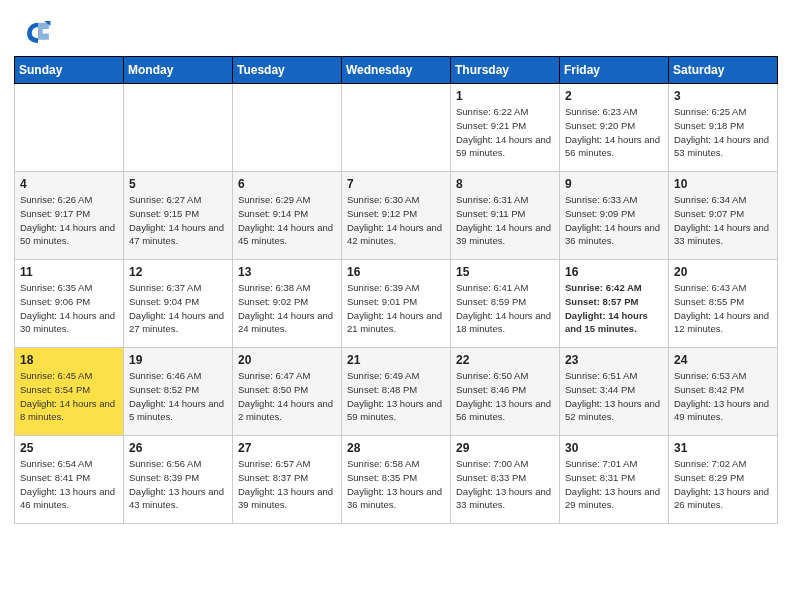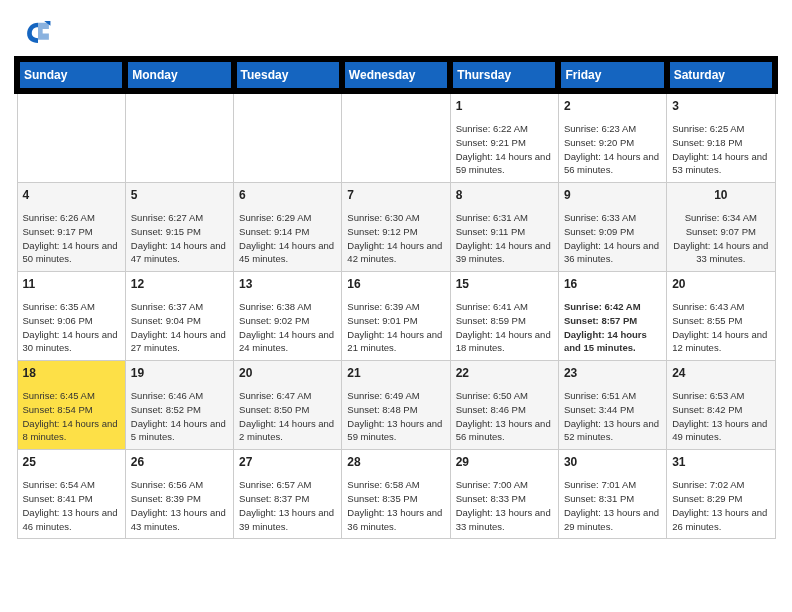--- a/index.html
+++ b/index.html
@@ -54,21 +54,21 @@
       border-collapse: collapse;
       table-layout: fixed;
     }
     thead tr th {
       background: #1565c0;
       color: #fff;
       font-size: 12px;
       font-weight: 600;
       padding: 6px 4px;
       text-align: left;
-      border: 6px solid #000000;
+      border: 1px solid #000000;
     }
     tbody tr td {
       vertical-align: top;
       border: 1px solid #ccc;
       padding: 5px 5px;
       font-size: 10px;
       color: #222;
       height: 88px;
       background: #fff;
     }
@@ -78,21 +78,20 @@
     .day-number {
       font-size: 12px;
       font-weight: 600;
       margin-bottom: 2px;
       color: #222;
     }
     .day-info {
       font-size: 9.5px;
       color: #333;
       line-height: 1.45;
-      margin-top: 9px;
     }
     .empty-cell {
       background: #fff !important;
     }
   </style>
 </head>
 <body>
 
 <div class="header">
   <div class="logo">
@@ -180,21 +179,21 @@
             <div class="day-info" style="white-space: pre-line;">Sunrise: 6:31 AM
 Sunset: 9:11 PM
 Daylight: 14 hours and 39 minutes.</div>
           </td>
           <td style="background: rgb(245, 245, 245);">
             <div class="day-number">9</div>
             <div class="day-info" style="white-space: pre-line;">Sunrise: 6:33 AM
 Sunset: 9:09 PM
 Daylight: 14 hours and 36 minutes.</div>
           </td>
-          <td style="background: rgb(245, 245, 245); text-align: center;">
+          <td style="background: rgb(245, 245, 245);">
             <div class="day-number">10</div>
             <div class="day-info" style="white-space: pre-line;">Sunrise: 6:34 AM
 Sunset: 9:07 PM
 Daylight: 14 hours and 33 minutes.</div>
           </td>
         </tr>
         <tr>
           <td>
             <div class="day-number">11</div>
             <div class="day-info" style="white-space: pre-line;">Sunrise: 6:35 AM

